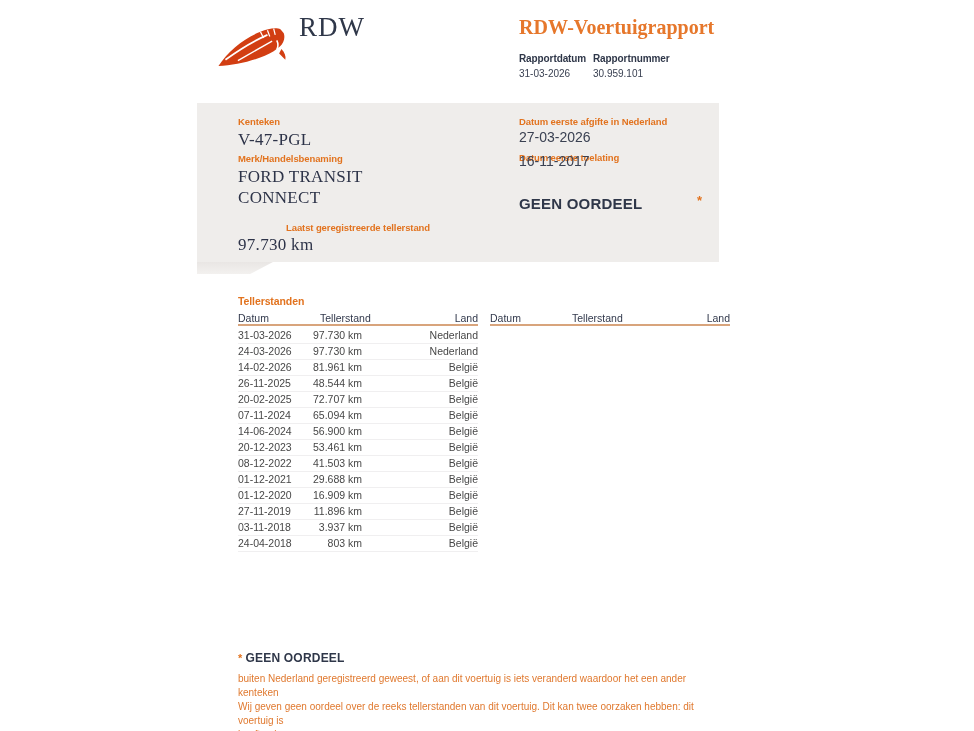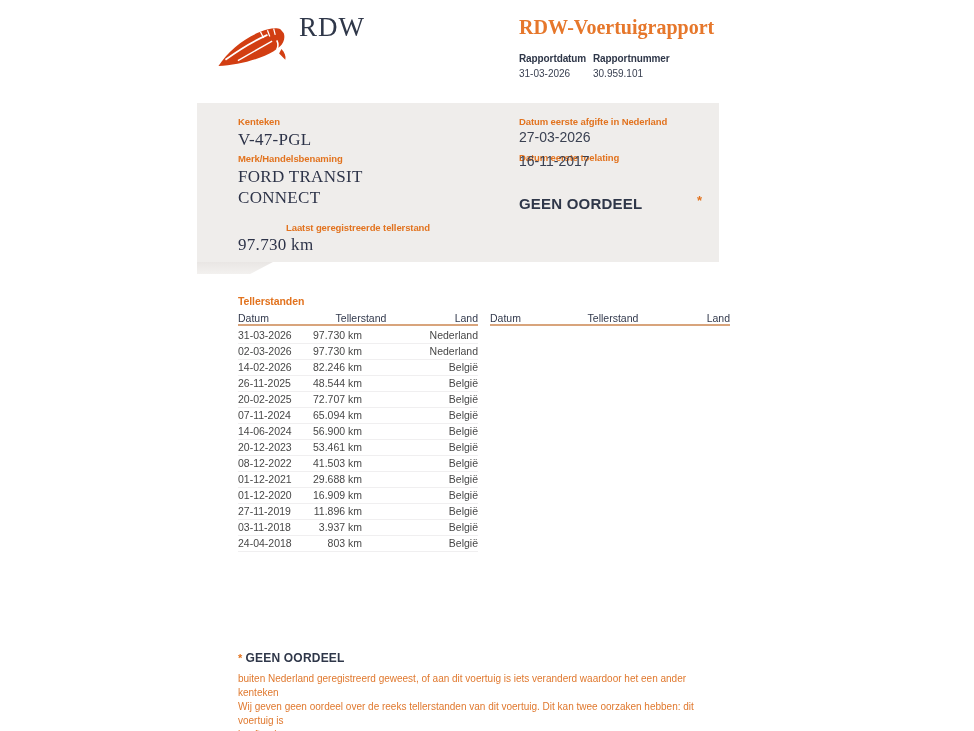--- a/index.html
+++ b/index.html
@@ -67,21 +67,21 @@
   .section-title{font-size:10.5px;font-weight:bold;color:var(--orange);letter-spacing:-0.1px;}
   .tables{display:flex;margin-top:4px;}
   .ttable{width:240px;}
   .ttable + .ttable{margin-left:12px;}
   .thead{
     display:flex;align-items:flex-end;height:15px;
     border-bottom:2px solid var(--tan);
     font-size:10.5px;font-weight:normal;color:#333a4d;
   }
   .th-datum{flex:0 0 72px;text-align:left;}
-  .th-teller{flex:0 0 92px;text-align:center;padding-left:10px;}
+  .th-teller{flex:0 0 92px;text-align:left;padding-left:10px;}
   .th-land{flex:1;text-align:right;}
   .tbody{margin-top:2px;}
   .trow{
     display:flex;height:16px;line-height:15px;
     font-size:10.5px;color:var(--cell-text);
     border-bottom:1px solid var(--row-line);
   }
   .c-datum{flex:0 0 72px;}
   .c-teller{flex:0 0 52px;text-align:right;}
   .c-land{flex:1;text-align:right;}
@@ -151,28 +151,28 @@
         </div>
         <div class="tbody">
 
             <div class="trow">
               <span class="c-datum">31-03-2026</span>
               <span class="c-teller">97.730 km</span>
               <span class="c-land">Nederland</span>
             </div>
 
             <div class="trow">
-              <span class="c-datum">02-03-2026</span>
+              <span class="c-datum">24-03-2026</span>
               <span class="c-teller">97.730 km</span>
               <span class="c-land">Nederland</span>
             </div>
 
             <div class="trow">
               <span class="c-datum">14-02-2026</span>
-              <span class="c-teller">82.246 km</span>
+              <span class="c-teller">81.961 km</span>
               <span class="c-land">België</span>
             </div>
 
             <div class="trow">
               <span class="c-datum">26-11-2025</span>
               <span class="c-teller">48.544 km</span>
               <span class="c-land">België</span>
             </div>
 
             <div class="trow">

